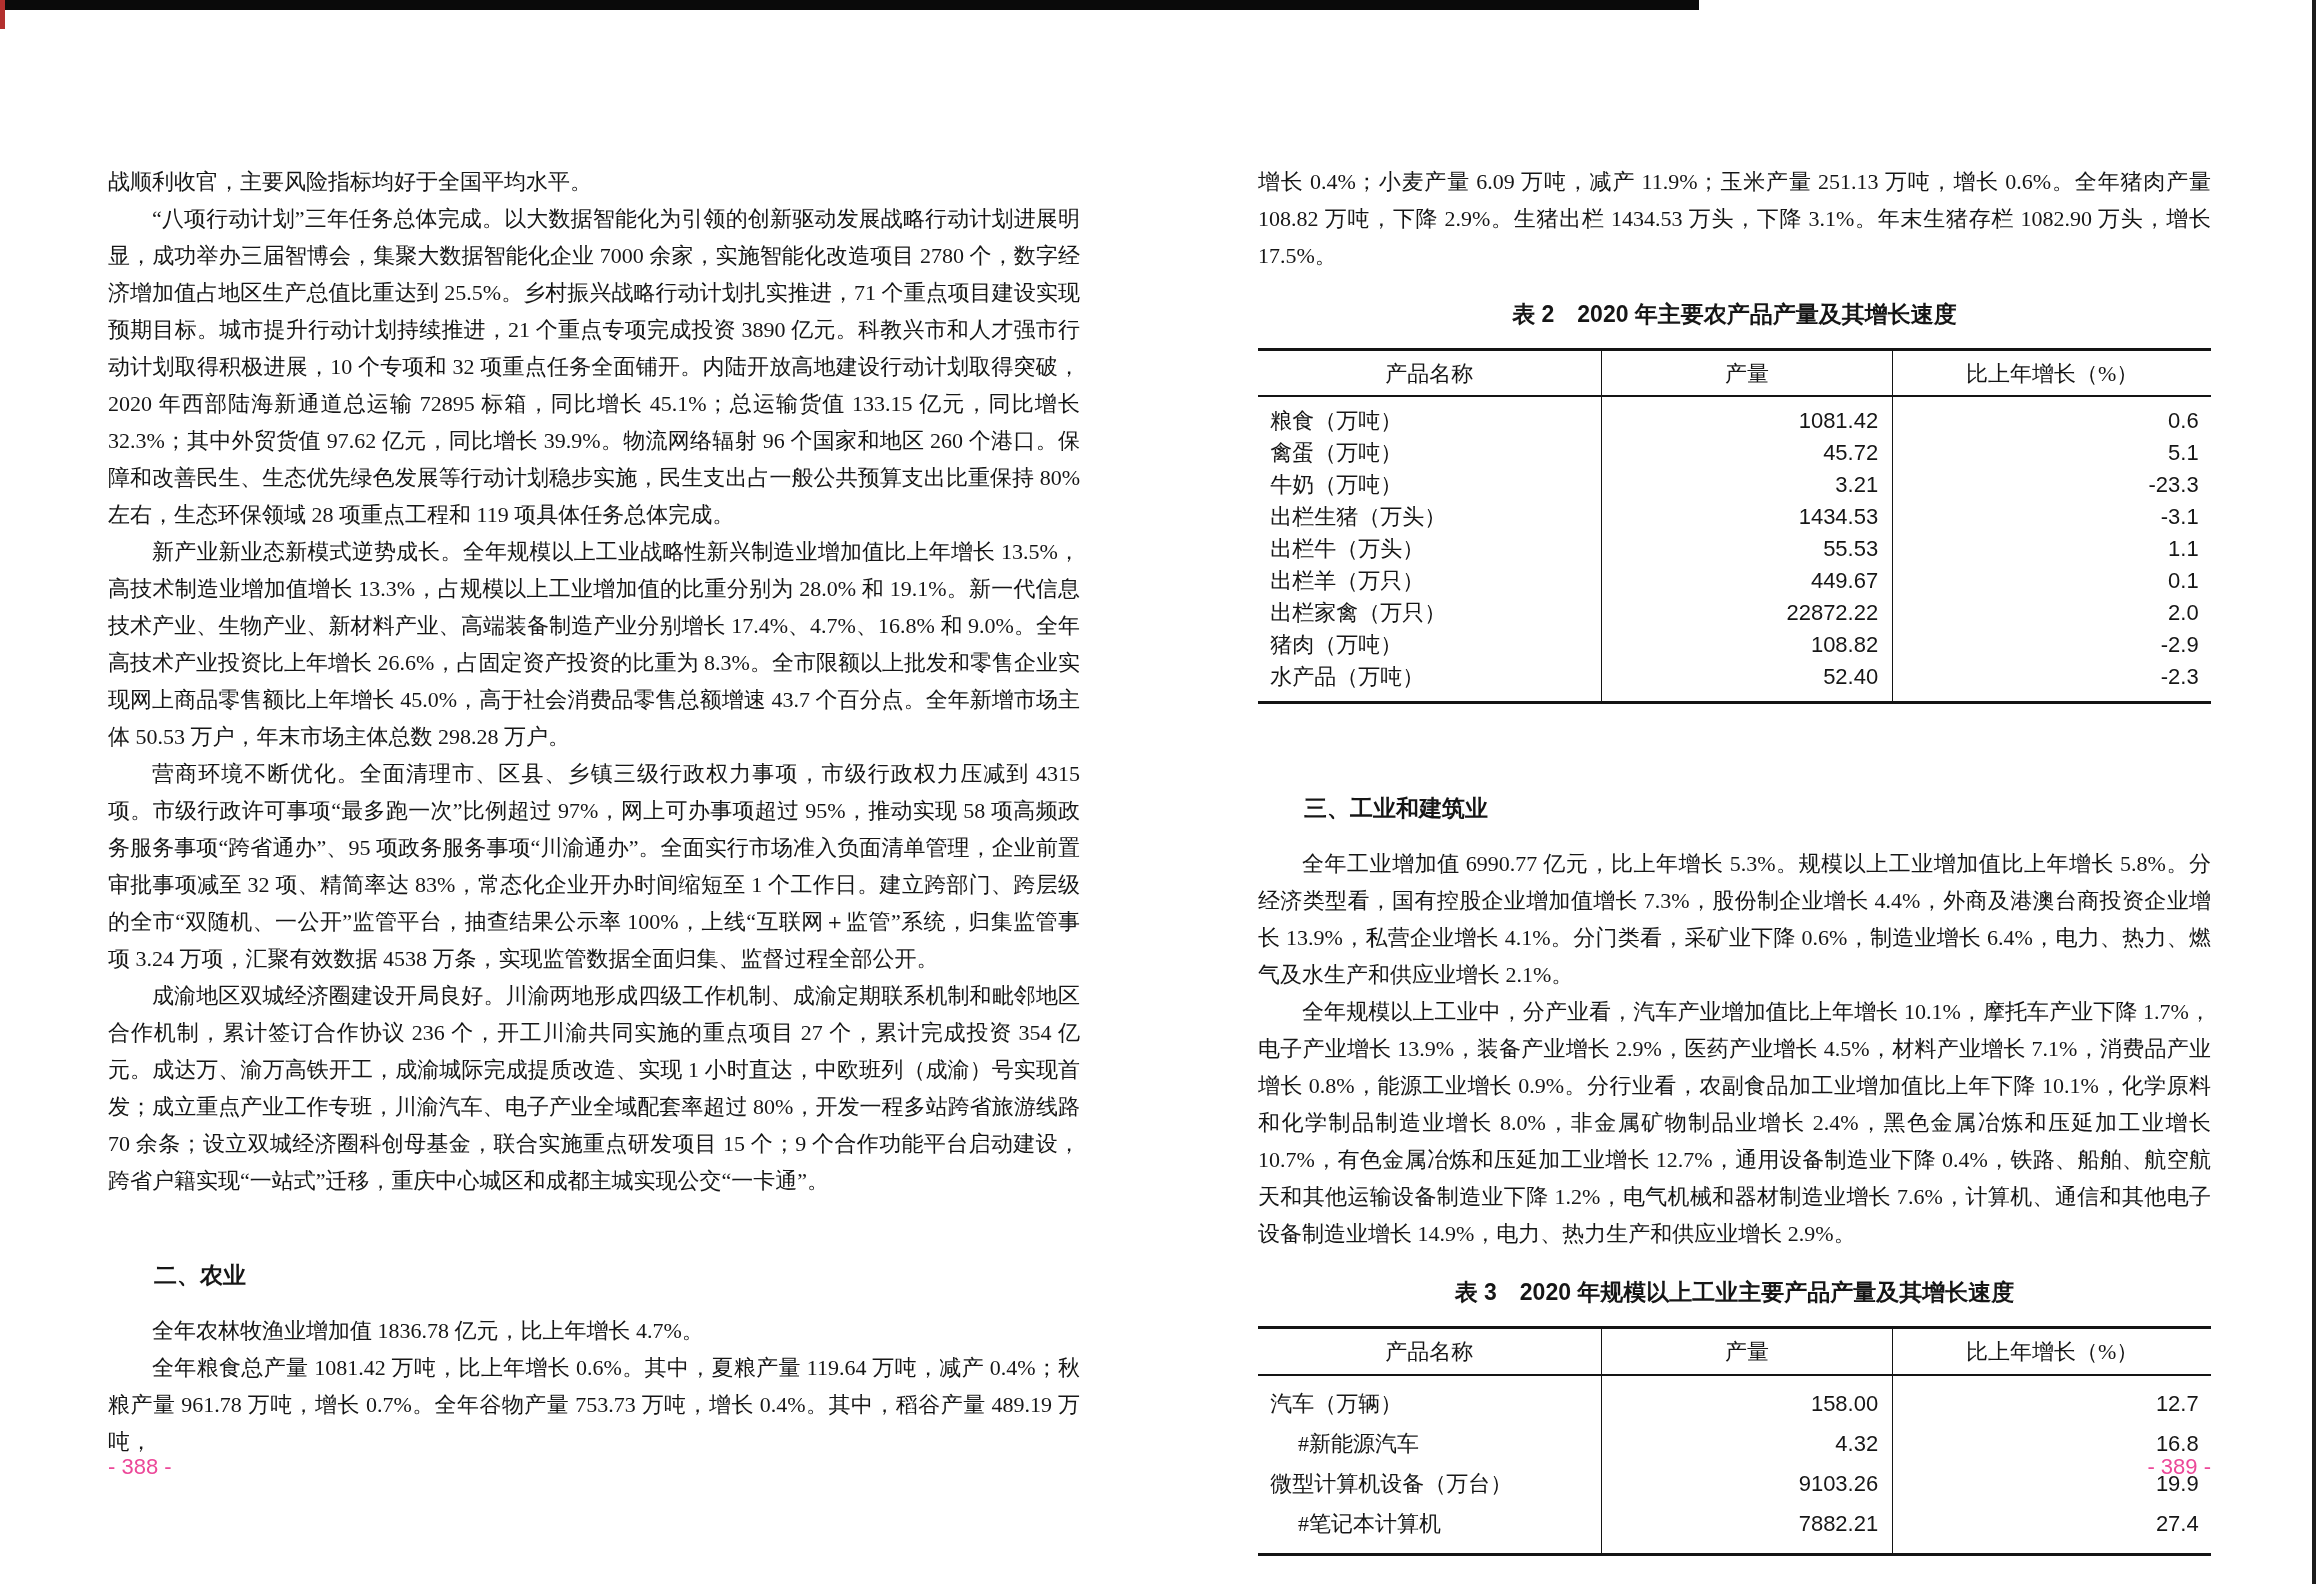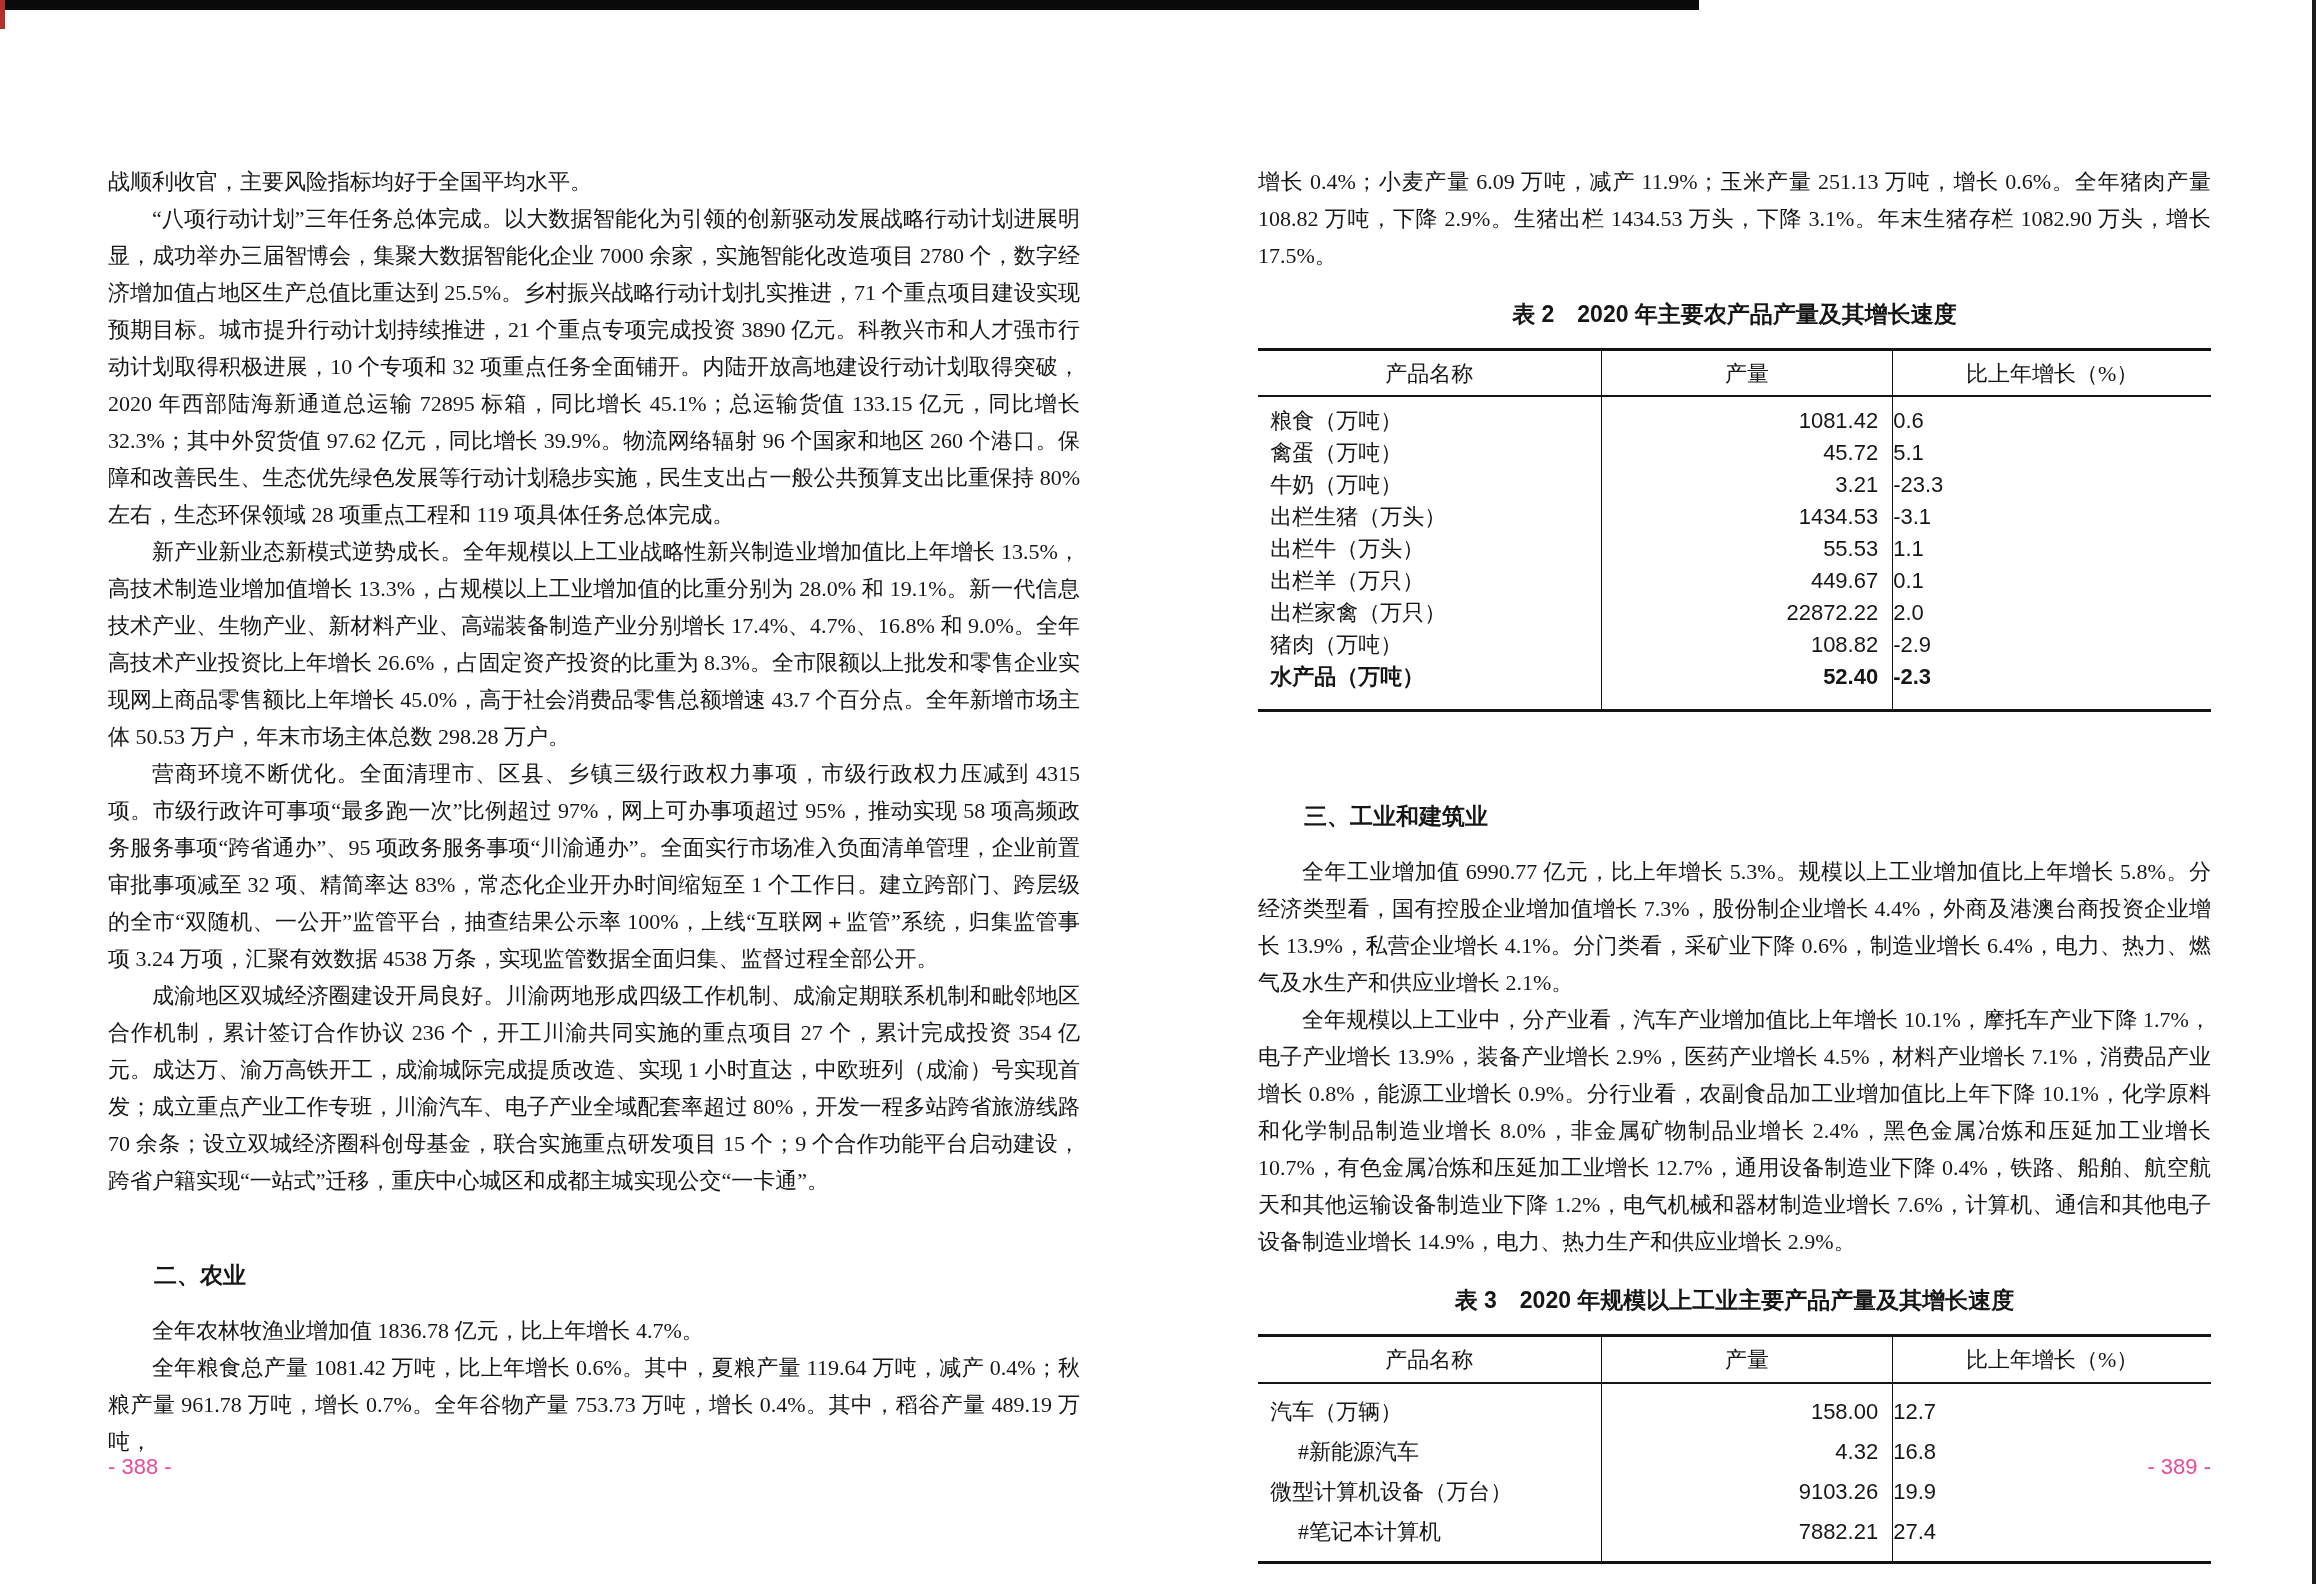--- a/index.html
+++ b/index.html
@@ -70,30 +70,30 @@
     border-bottom:2.3px solid #141414;
   }
   .stat-table th + th, .stat-table td + td { border-left:1.5px solid #141414; }
   .stat-table td {
     font-size:22px;
     padding:0;
     vertical-align:middle;
   }
   #table2 td { line-height:32px; }
   #table2 tbody tr:first-child td { padding-top:7.7px; }
-  #table2 tbody tr:last-child  td { padding-bottom:16px;font-weight:bold; }
+  #table2 tbody tr:last-child  td { padding-bottom:8px; }
   #table3 td { line-height:40px; }
   #table3 tbody tr:first-child td { padding-top:7.7px; }
   #table3 tbody tr:last-child  td { padding-bottom:9.2px; }
 
   .stat-table td.name   { text-align:left;  padding-left:12.3px; }
   .stat-table td.name.sub { padding-left:40px; }
   .stat-table td.val    { text-align:right; padding-right:14px;
                           font-family:"Liberation Sans","DejaVu Sans",sans-serif; }
-  .stat-table td.growth { text-align:left; padding-right:12.3px;
+  .stat-table td.growth { text-align:right; padding-right:12.3px;
                           font-family:"Liberation Sans","DejaVu Sans",sans-serif;margin-top:32px; }
 
   .pageno {
     position:absolute;
     top:1454px;
     font-family:"Liberation Sans","DejaVu Sans",sans-serif;
     font-size:22px;
     color:#ec4899;
   }
   .pageno-left  { left:0; }

